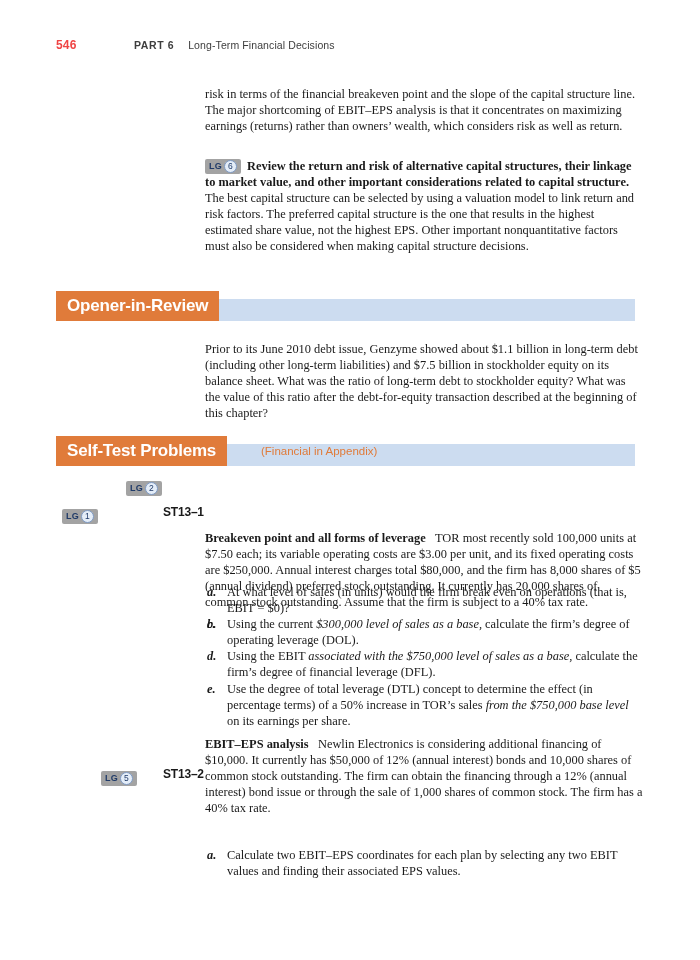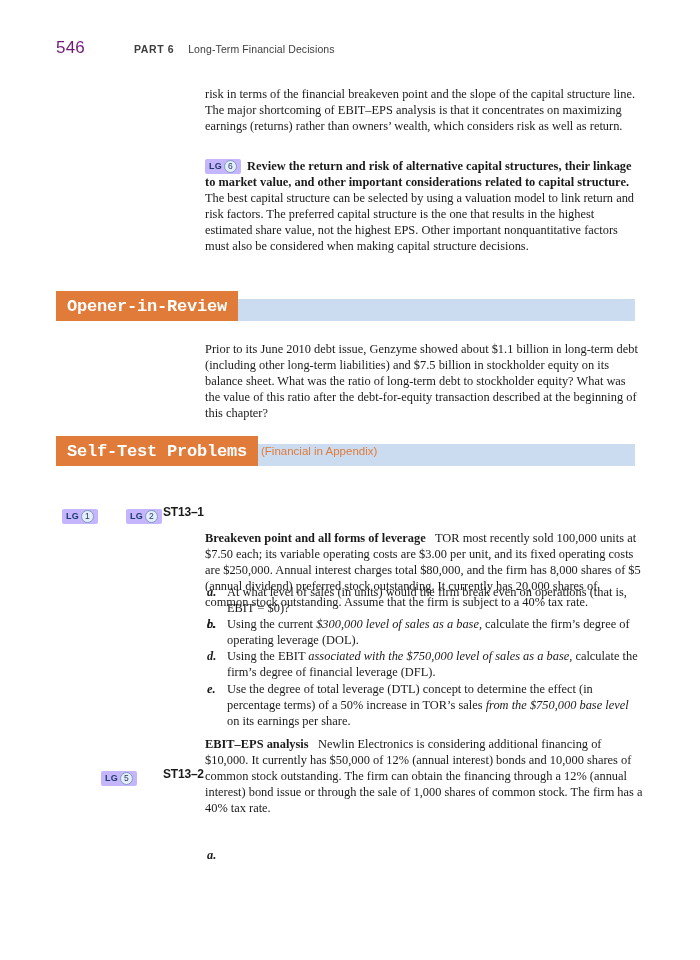--- a/index.html
+++ b/index.html
@@ -21,23 +21,23 @@
     position: absolute;
     top: 38px;
     left: 56px;
     right: 56px;
     height: 22px;
     display: flex;
     align-items: baseline;
   }
   .folio {
     font-family: "Liberation Sans", sans-serif;
-    font-weight: normal;
-    font-size: 17px;
-    color: #701a75;
+    font-weight: bold;
+    font-size: 12px;
+    color: #ef4444;
     letter-spacing: 0.2px;
     min-width: 78px;
   }
   .part-label {
     font-family: "Liberation Sans", sans-serif;
     font-weight: bold;
     font-size: 10.5px;
     color: #3d3d3d;
     letter-spacing: 0.6px;
     margin-right: 14px;
@@ -56,21 +56,21 @@
     width: 438px;
     font-size: 12.4px;
     line-height: 16.1px;
     text-align: left;
   }
   .col p { margin: 0; }
 
   
   .lg-badge {
     display: inline-block;
-    background: #c4b5fd;
+    background: #a3a3a3;
     border-radius: 2px;
     padding: 1px 4px 1px 4px;
     font-family: "Liberation Sans", sans-serif;
     font-size: 9px;
     font-weight: bold;
     color: #1f3a68;
     line-height: 11px;
     vertical-align: 1px;
     white-space: nowrap;
   }
@@ -111,21 +111,21 @@
     left: 0;
     top: 0;
     height: 30px;
     background: #e07b3a;
     display: flex;
     align-items: center;
     padding: 0 11px;
     box-sizing: border-box;
   }
   .banner-tab-label {
-    font-family: Liberation Mono, monospace;
+    font-family: Liberation Sans, sans-serif;
     font-weight: bold;
     font-size: 17px;
     color: #ffffff;
     letter-spacing: -0.2px;
     white-space: nowrap;
   }
   .banner-note {
     position: absolute;
     top: 9px;
     font-family: "Liberation Sans", sans-serif;
@@ -201,21 +201,21 @@
   <div class="banner-bar" style="width:579px;"></div>
   <div class="banner-tab">
     <span class="banner-tab-label">Self-Test Problems</span>
   </div>
   <div class="banner-note" style="left:205px;">(Financial in Appendix)</div>
 </div>
 
 <div class="prob-lg" style="top:506px; left:62px;">
   <span class="lg-badge"><span class="lg-txt">LG</span><span class="lg-num">1</span></span>
 </div>
-<div class="prob-lg" style="top:506px; left:112px;padding-left:14px;">
+<div class="prob-lg" style="top:478px; left:112px;padding-left:14px;">
   <span class="lg-badge"><span class="lg-txt">LG</span><span class="lg-num">2</span></span>
 </div>
 <div class="prob-id" style="top:505px; left:163px;">ST13–1</div>
 
 <div class="col" style="top:530px;">
   <p><span class="bold">Breakeven point and all forms of leverage</span>&nbsp;&nbsp;&nbsp;<span>TOR most recently sold 100,000 units at $7.50 each; its variable operating costs are $3.00 per unit, and its fixed operating costs are $250,000. Annual interest charges total $80,000, and the firm has 8,000 shares of $5 (annual dividend) preferred stock outstanding. It currently has 20,000 shares of common stock outstanding. Assume that the firm is subject to a 40% tax rate.</span></p>
 </div>
 
 <div class="alist" style="top:584px;">
   <p class="aitem"><span class="amark">a.</span><span>At what level of sales (in units) would the firm break even on operations (that is, EBIT = $0)?</span></p>
@@ -228,14 +228,14 @@
 <div class="prob-lg" style="top:768px; left:101px;">
   <span class="lg-badge"><span class="lg-txt">LG</span><span class="lg-num">5</span></span>
 </div>
 <div class="prob-id" style="top:767px; left:163px;">ST13–2</div>
 
 <div class="col" style="top:736px;">
   <p><span class="bold">EBIT–EPS analysis</span>&nbsp;&nbsp;&nbsp;<span>Newlin Electronics is considering additional financing of $10,000. It currently has $50,000 of 12% (annual interest) bonds and 10,000 shares of common stock outstanding. The firm can obtain the financing through a 12% (annual interest) bond issue or through the sale of 1,000 shares of common stock. The firm has a 40% tax rate.</span></p>
 </div>
 
 <div class="alist" style="top:847px;">
-  <p class="aitem"><span class="amark">a.</span></p>
+  <p class="aitem"><span class="amark">a.</span><span>Calculate two EBIT–EPS coordinates for each plan by selecting any two EBIT values and finding their associated EPS values.</span></p>
 </div>
 
 </body></html>

